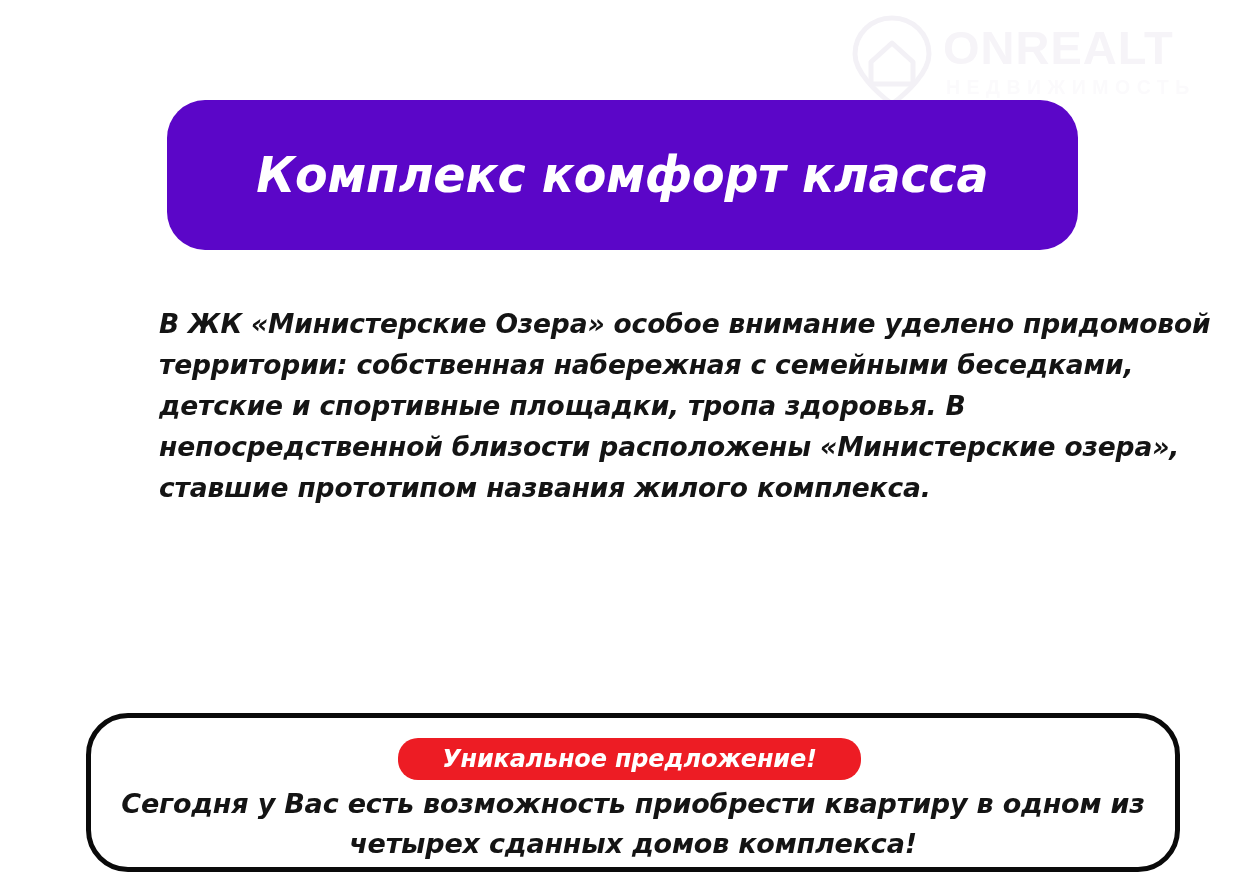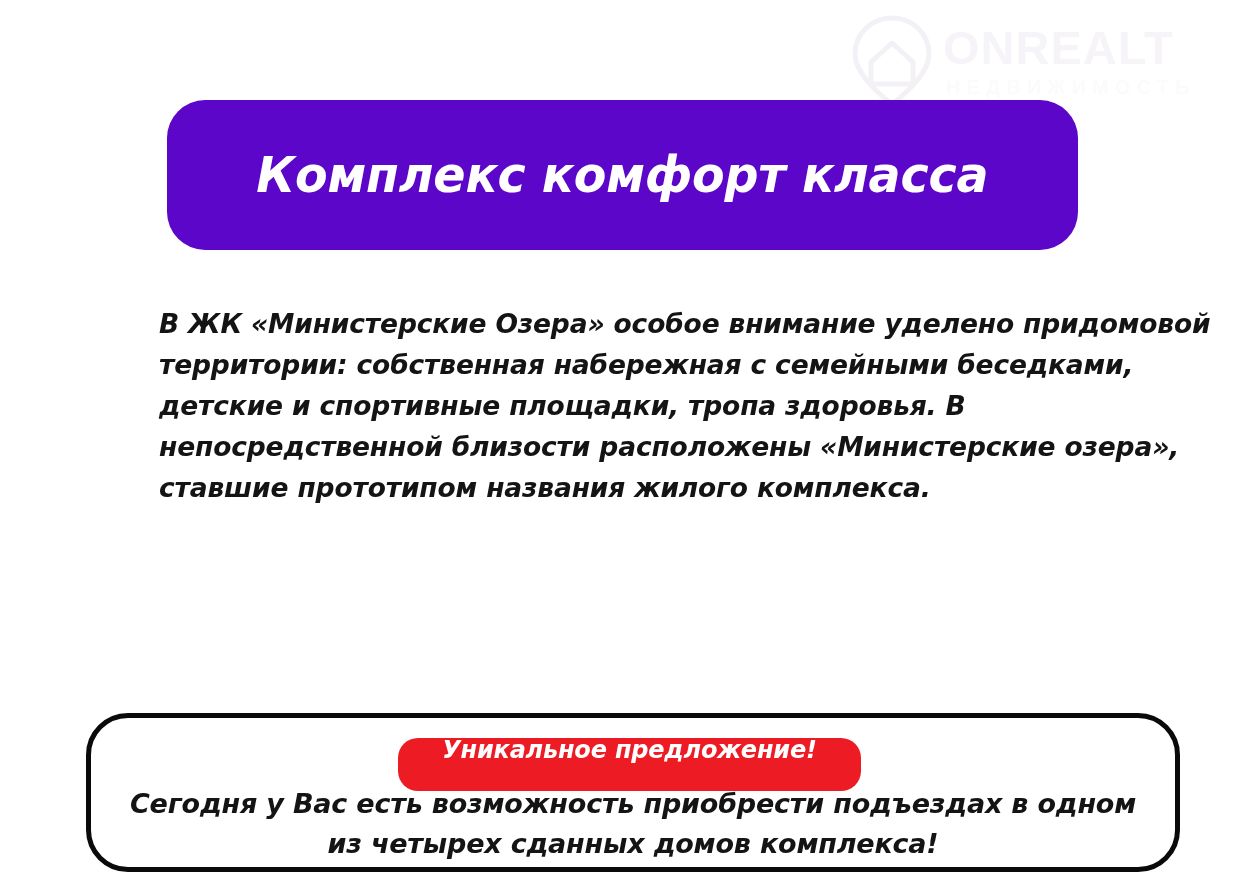--- a/index.html
+++ b/index.html
@@ -117,24 +117,25 @@
     height: 159px;
     border: 5px solid #0a0a0a;
     border-radius: 42px;
     box-sizing: border-box;
   }
   .offer-badge {
     position: absolute;
     left: 398px;
     top: 738px;
     width: 463px;
-    height: 53px;
+    height: 42px;
     background: #ED1C24;
     border-radius: 20px;
     display: flex;
+    align-items: center;
     justify-content: center;
   }
   .offer-badge-label {
     color: #ffffff;
     font-family: "DejaVu Sans", sans-serif;
     font-weight: bold;
     font-style: italic;
     font-size: 24px;
     line-height: 1;
     white-space: nowrap;
@@ -174,15 +175,15 @@
   </div>
 
   <div class="body-copy">
     <p>В ЖК «Министерские Озера» особое внимание уделено придомовой территории: собственная набережная с семейными беседками, детские и спортивные площадки, тропа здоровья. В непосредственной близости расположены «Министерские озера», ставшие прототипом названия жилого комплекса.</p>
   </div>
 
   <div class="offer-box"></div>
   <div class="offer-badge">
     <span class="offer-badge-label">Уникальное предложение!</span>
   </div>
-  <div class="offer-text">Сегодня у Вас есть возможность приобрести подъездах в одном из четырех сданных домов комплекса!</div>
+  <div class="offer-text">Сегодня у Вас есть возможность приобрести квартиру в одном из четырех сданных домов комплекса!</div>
 
 </div>
 
 </body></html>

